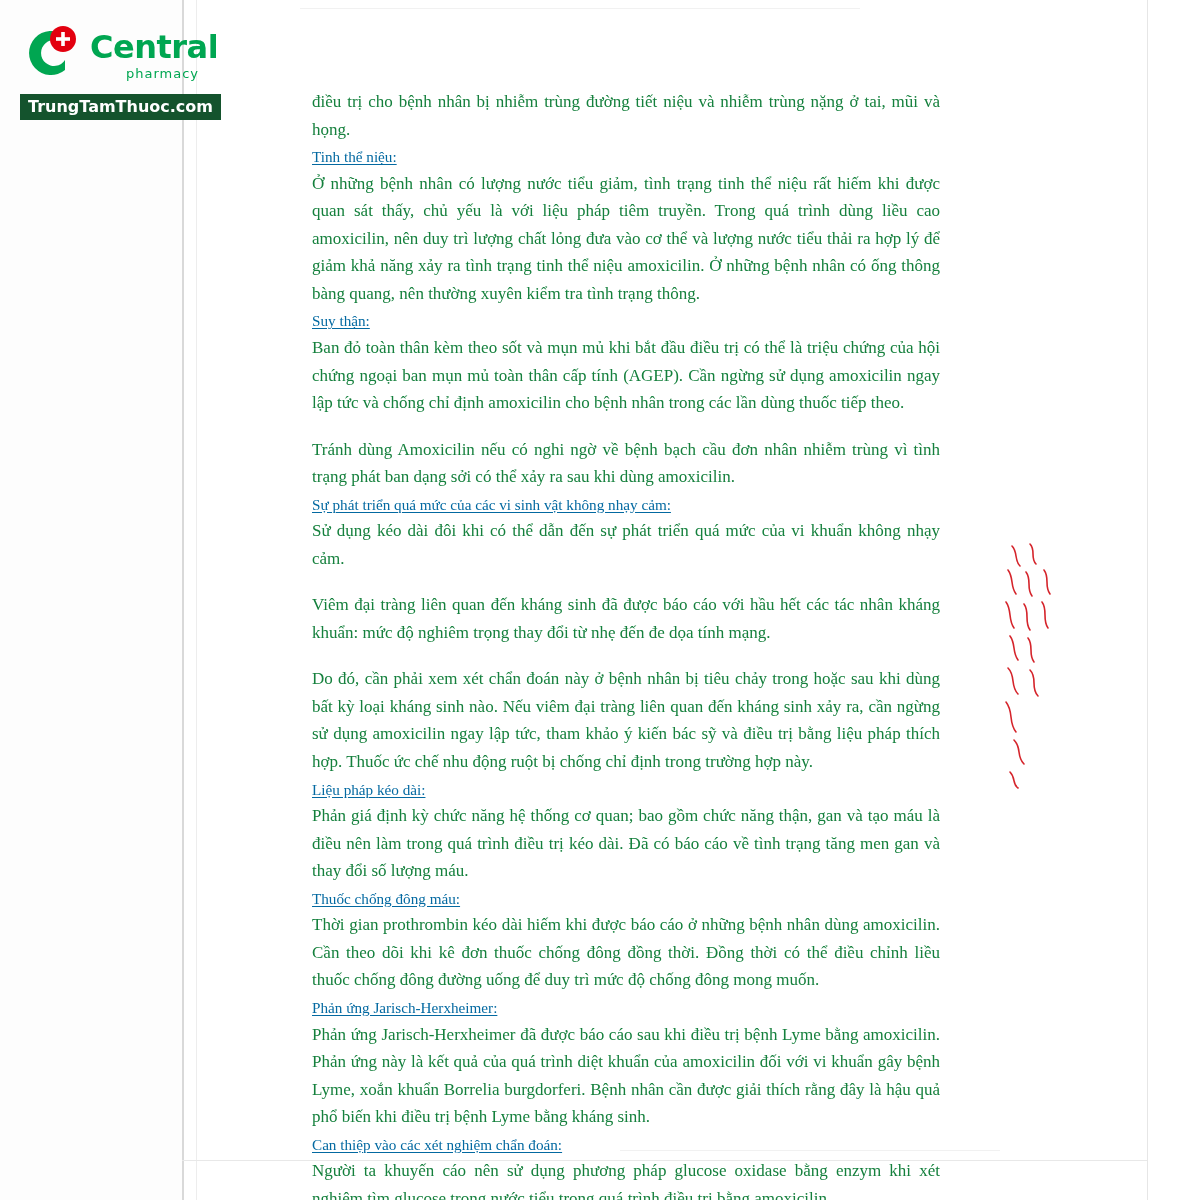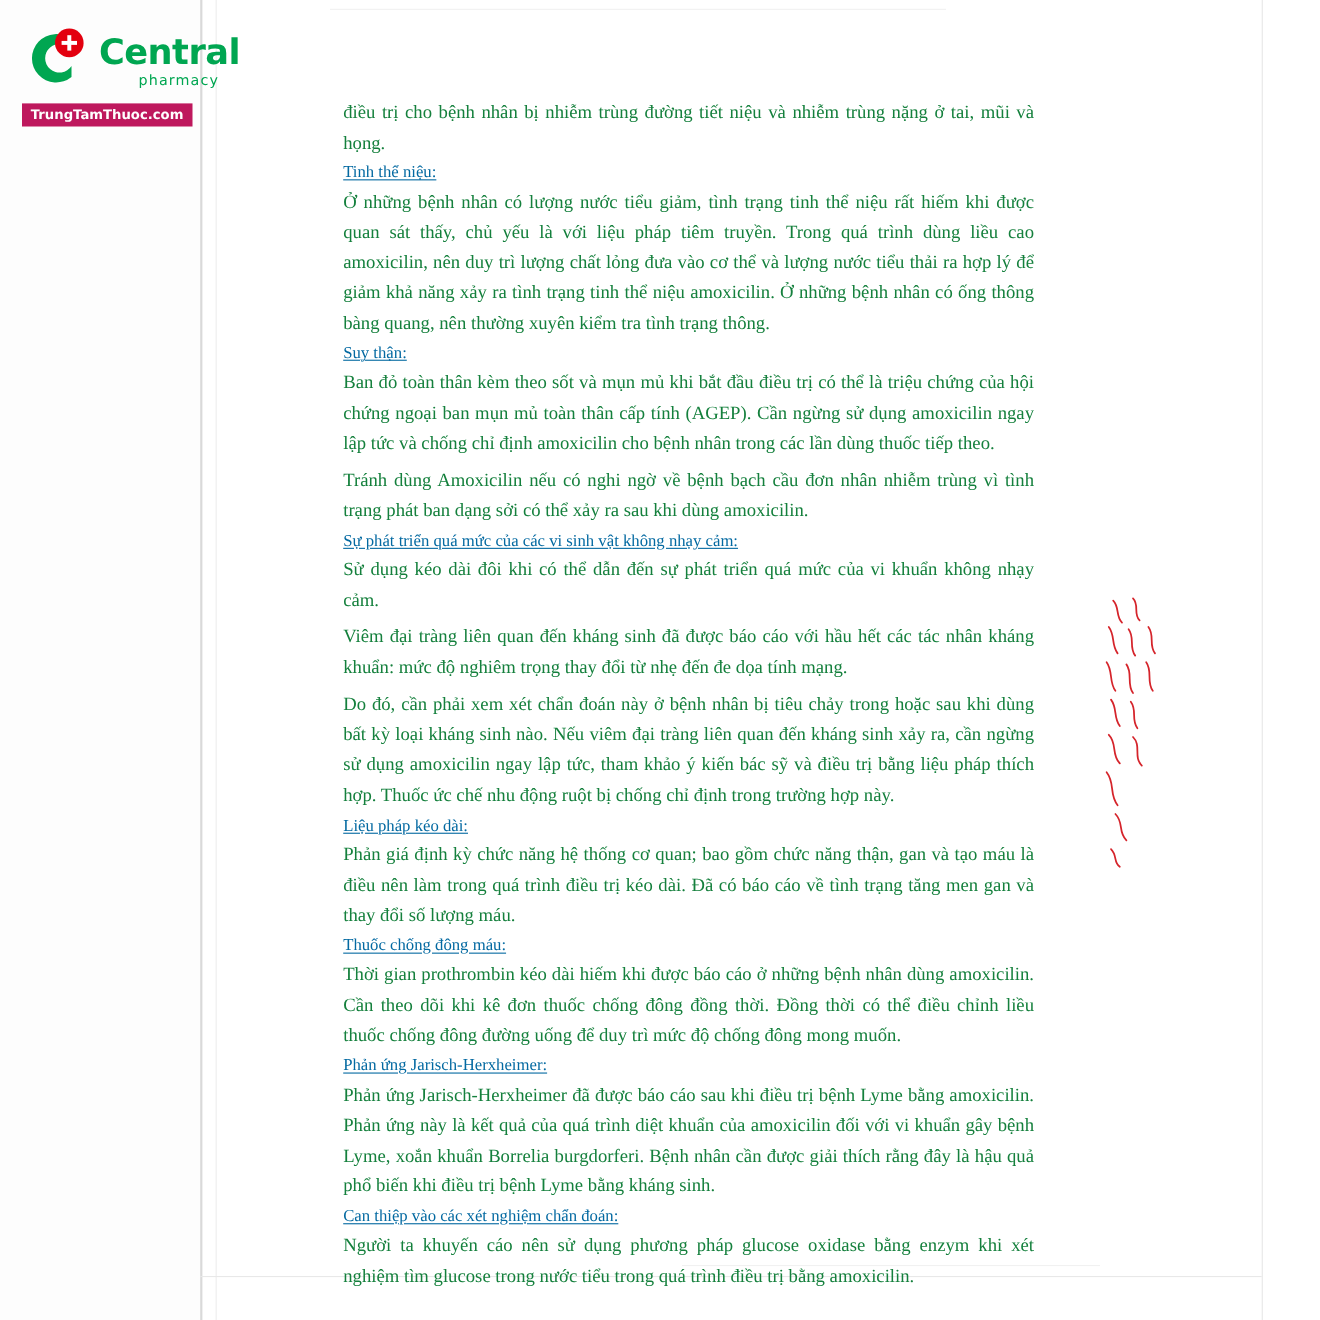--- a/index.html
+++ b/index.html
@@ -84,24 +84,24 @@
     font-family: "DejaVu Sans", sans-serif;
     font-size: 13px;
     color: #00a651;
     letter-spacing: 1px;
     text-align: center;
   }
   .logo-url {
     position: absolute;
     left: 2px;
     top: 72px;
-    background: #be185d;
+    background: #14532d;
     color: #ffffff;
     font-family: "DejaVu Sans", sans-serif;
-    font-size: 12px;
+    font-size: 16px;
     font-weight: bold;
     padding: 3px 8px 4px 8px;
     letter-spacing: 0px;
     white-space: nowrap;
   }
 
   
   .doc-col {
     position: absolute;
     left: 312px;
@@ -110,21 +110,21 @@
   }
   .para {
     margin: 0 0 0 0;
     font-size: 17px;
     line-height: 1.62;
     color: #15803d;
     text-align: justify;
     text-justify: inter-word;
     text-indent: 0;
   }
-  .para + .para { margin-top: 6px; }
+  .para + .para { margin-top: 19px; }
   .heading {
     font-size: 15.2px;
     line-height: 1.62;
     color: #0369a1;
     text-decoration: underline;
     text-underline-offset: 2px;
     margin: 2px 0 0 0;
   }
 
   

